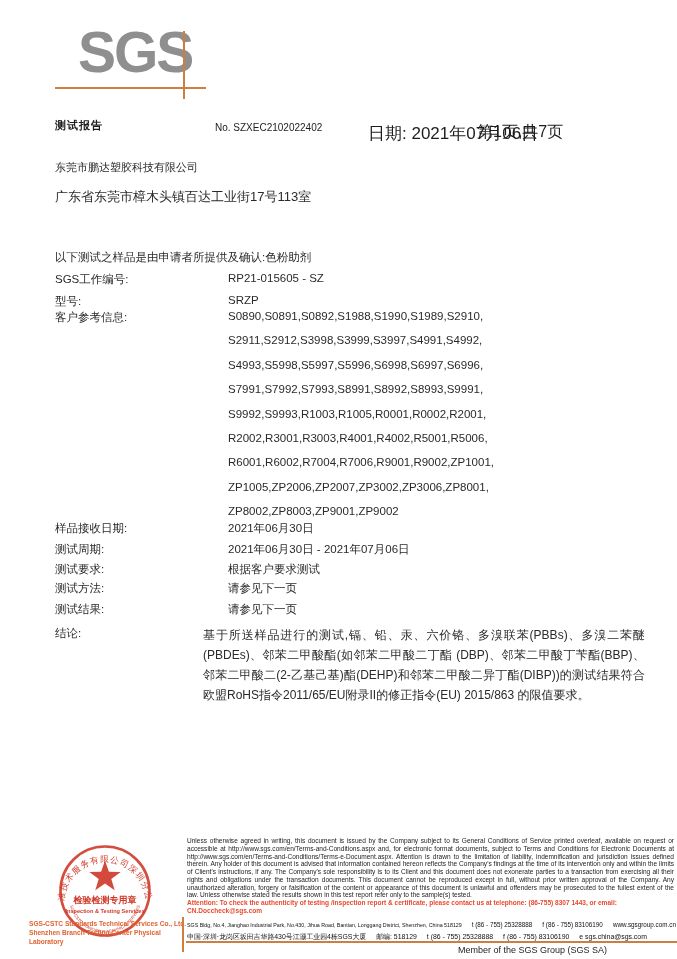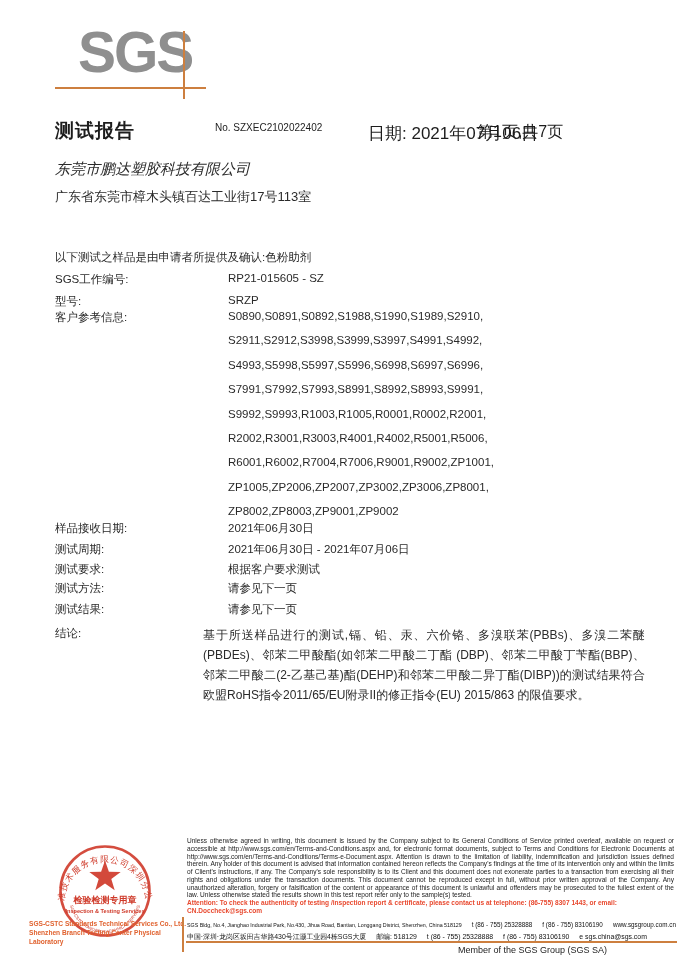--- a/index.html
+++ b/index.html
@@ -7,26 +7,26 @@
     position:relative;width:677px;height:959px;background:#ffffff;
     font-family:"Liberation Sans","DejaVu Sans",sans-serif;color:#262626;
     overflow:hidden;margin:0 auto;
   }
   .abs{position:absolute;}
   
   .logo-text{left:78px;top:24px;font-size:57px;font-weight:bold;color:#8f8f8f;letter-spacing:-2px;line-height:1;}
   .logo-hline{left:55px;top:87px;width:151px;height:2px;background:#cd7f3f;}
   .logo-vline{left:183px;top:31px;width:2px;height:68px;background:#cd7f3f;}
   
-  .doc-title{left:55px;top:118px;font-size:19px;font-weight:bold;color:#1d1d1d;letter-spacing:1px;}
+  .doc-title{left:55px;top:118px;font-size:11px;font-weight:bold;color:#1d1d1d;letter-spacing:1px;}
   .report-no{left:215px;top:122px;font-size:10px;color:#1d1d1d;}
   .report-date{left:368px;top:122px;font-size:17px;color:#1d1d1d;}
   .report-pages{left:477px;top:122px;font-size:16px;color:#1d1d1d;}
   
-  .company{left:55px;top:160px;font-size:15px;color:#2a2a2a;font-style:italic;}
+  .company{left:55px;top:160px;font-size:11px;color:#2a2a2a;}
   .addr{left:55px;top:188px;font-size:13px;color:#2a2a2a;}
   .intro{left:55px;top:250px;font-size:11.5px;color:#2a2a2a;}
   .lbl{left:55px;font-size:11.5px;color:#2a2a2a;}
   .val{left:228px;font-size:11.5px;color:#2a2a2a;}
   .refs-lines>div{height:24.4px;}
   .conclusion{left:203px;top:626px;width:442px;font-size:12px;line-height:19.9px;color:#2a2a2a;text-align:justify;}
   
   .stamp{left:52px;top:841px;}
   .stamp-company{left:29px;top:919px;width:168px;font-size:6.6px;line-height:9px;color:#e0622f;font-weight:bold;}
   .legal-block{left:187px;top:837px;width:487px;font-size:6.55px;line-height:7.75px;color:#1c1c1c;text-align:justify;}

